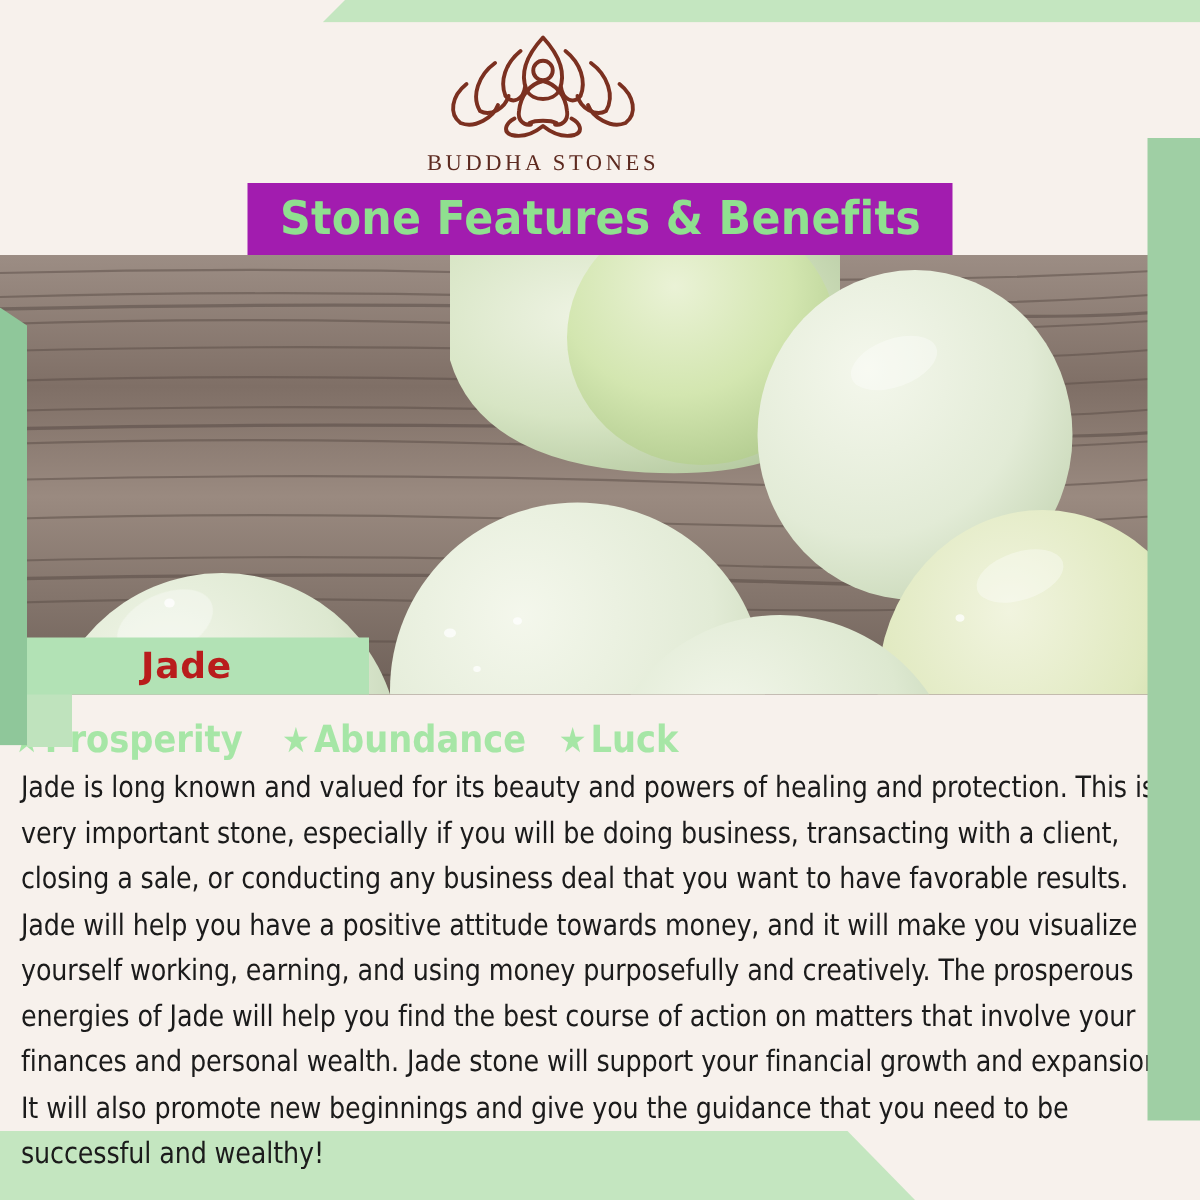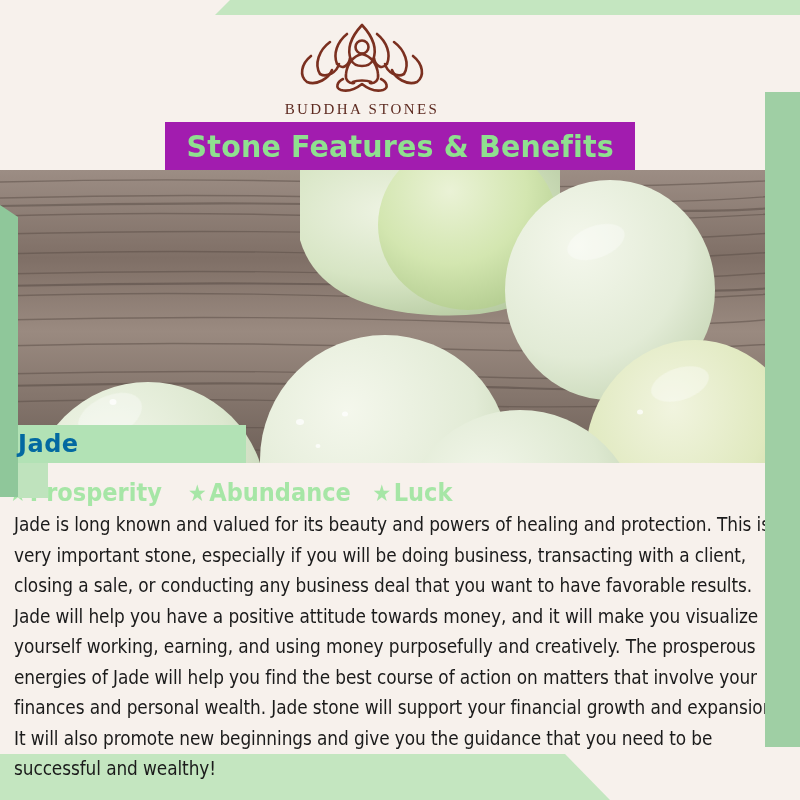--- a/index.html
+++ b/index.html
@@ -101,21 +101,22 @@
     position: absolute;
     left: 18px; top: 425px; width: 228px; height: 38px;
     background: #b2e2b5;
     display: flex; align-items: center;
     z-index: 7;
   }
   .stone-label-text {
     font-family: "DejaVu Sans", sans-serif;
     font-weight: 700;
     font-size: 24px;
-    color: #0369a1;
+    color: #b91c1c;
+    padding-left: 76px;
     letter-spacing: 0.5px;
   }
 
   
   .benefits {
     position: absolute;
     left: 0; top: 478px; width: 800px;
     z-index: 5;
     white-space: nowrap;
   }

